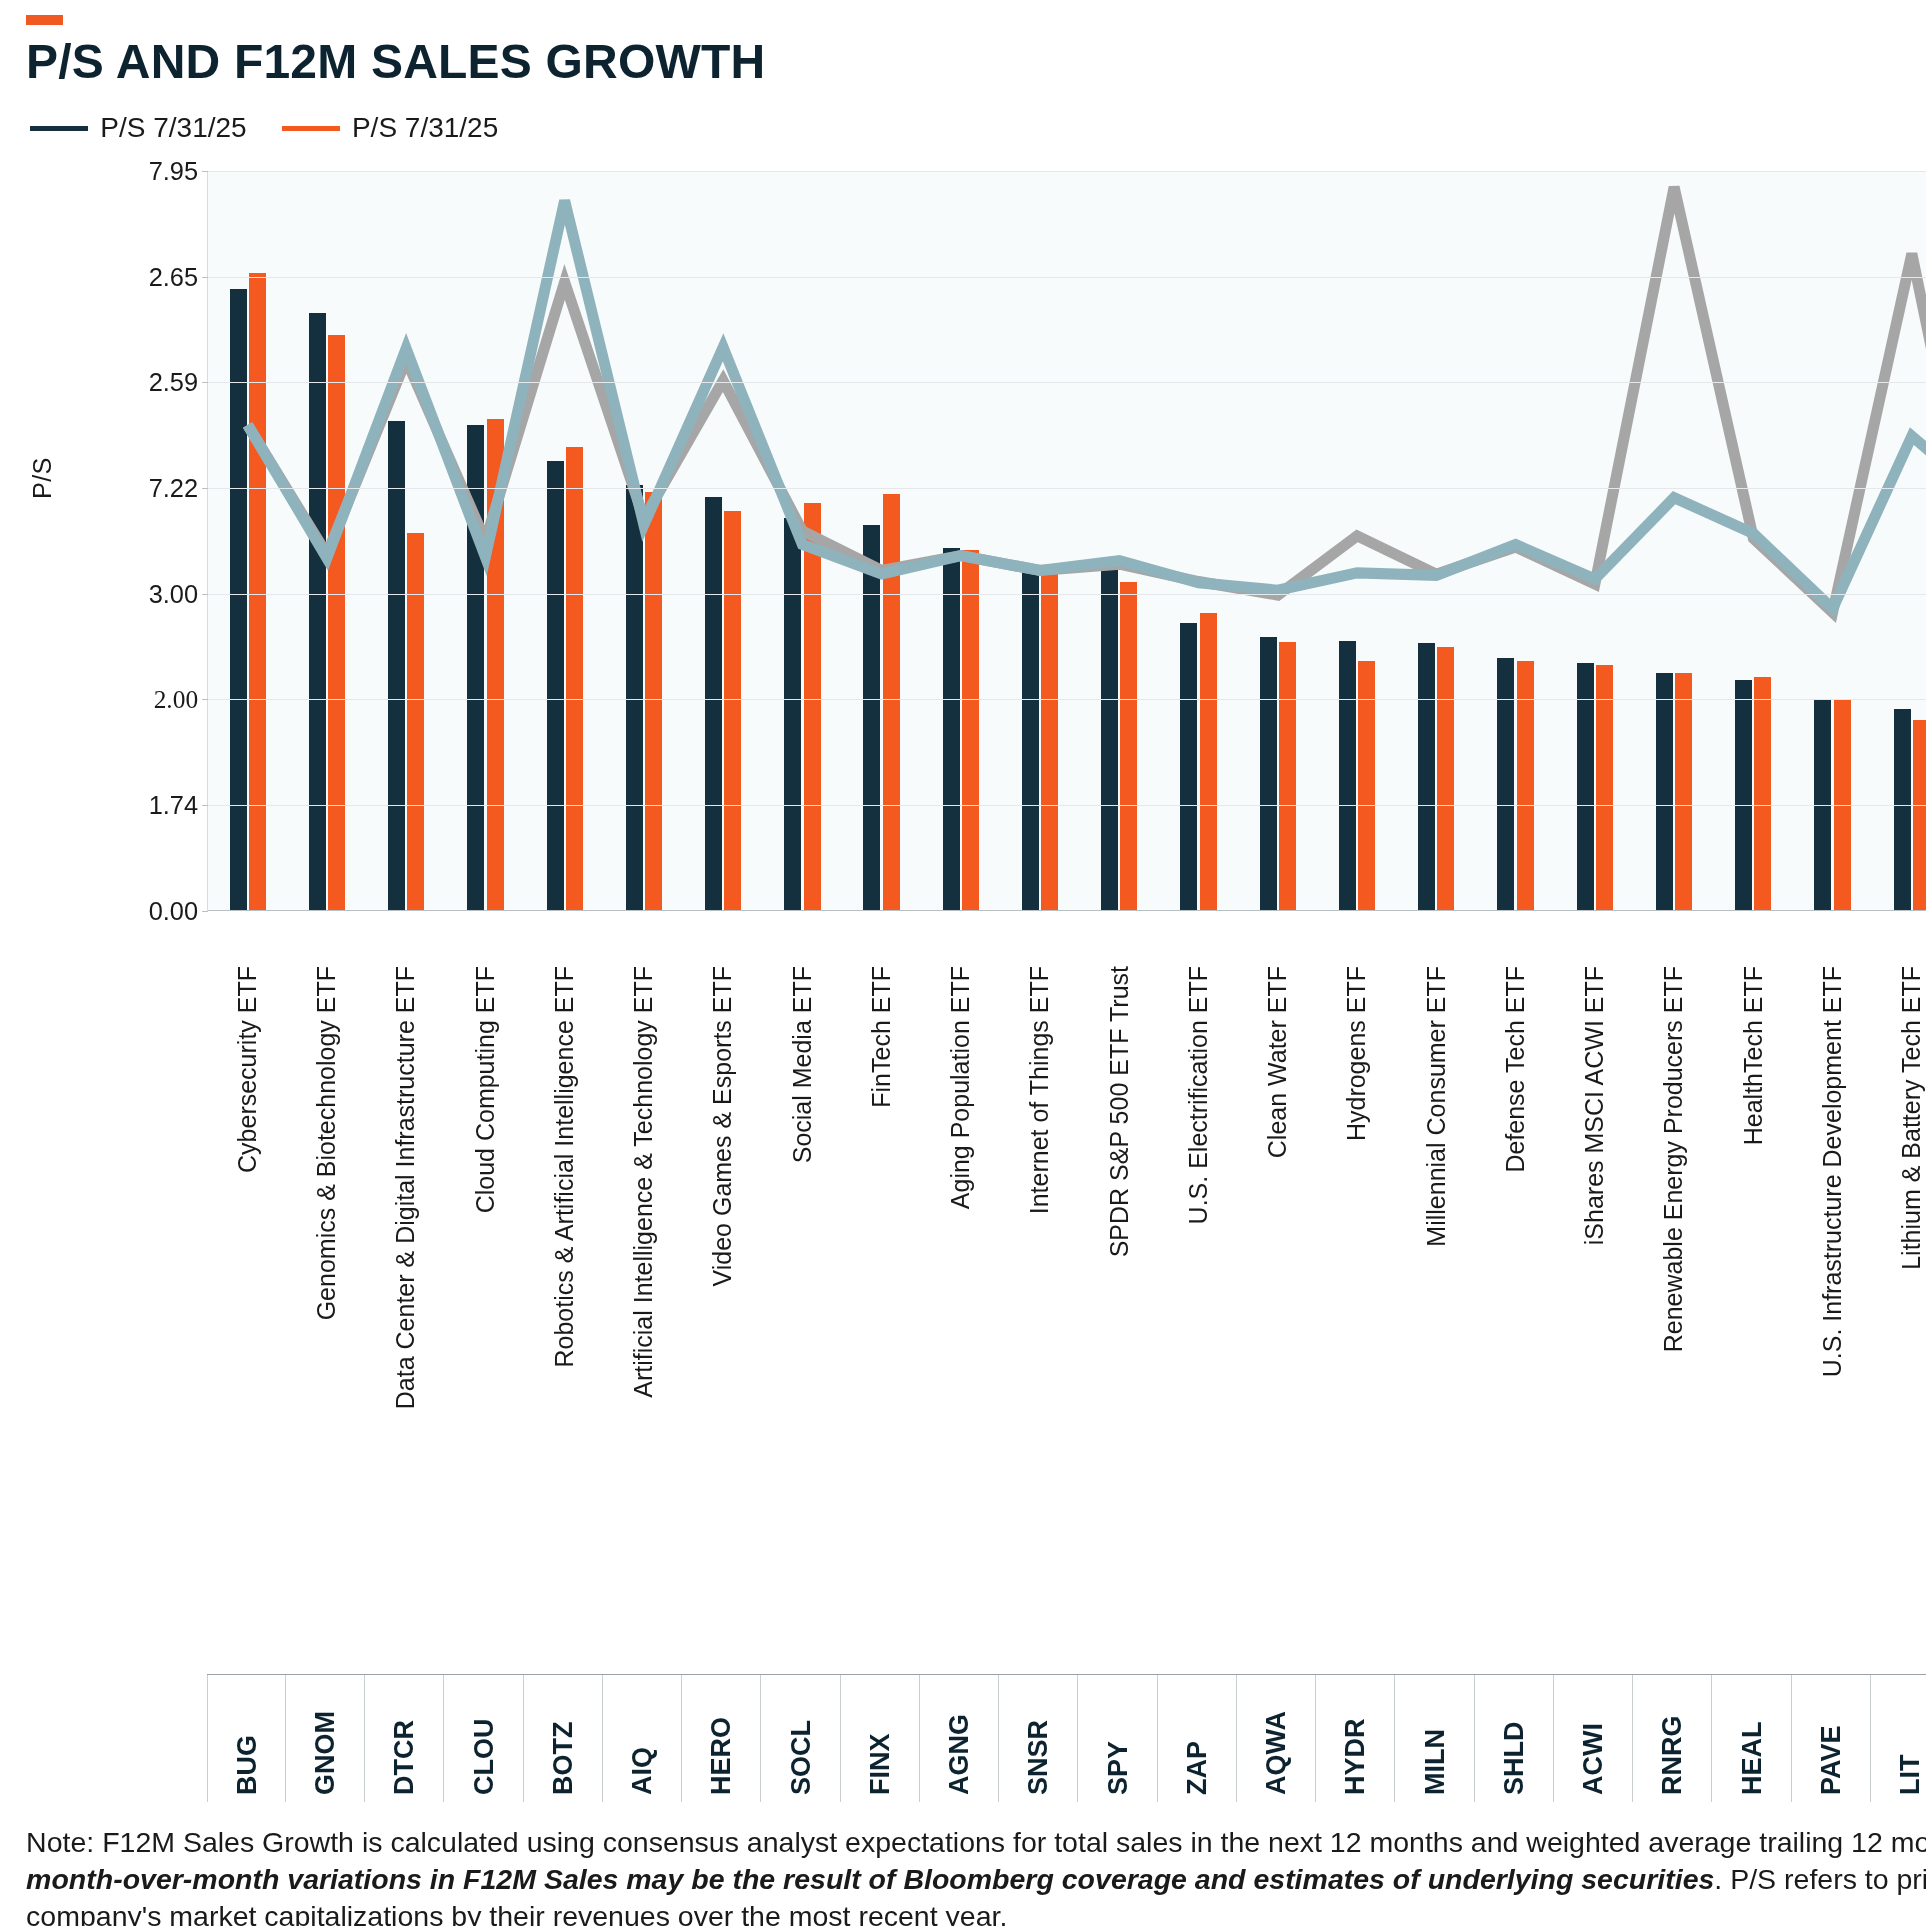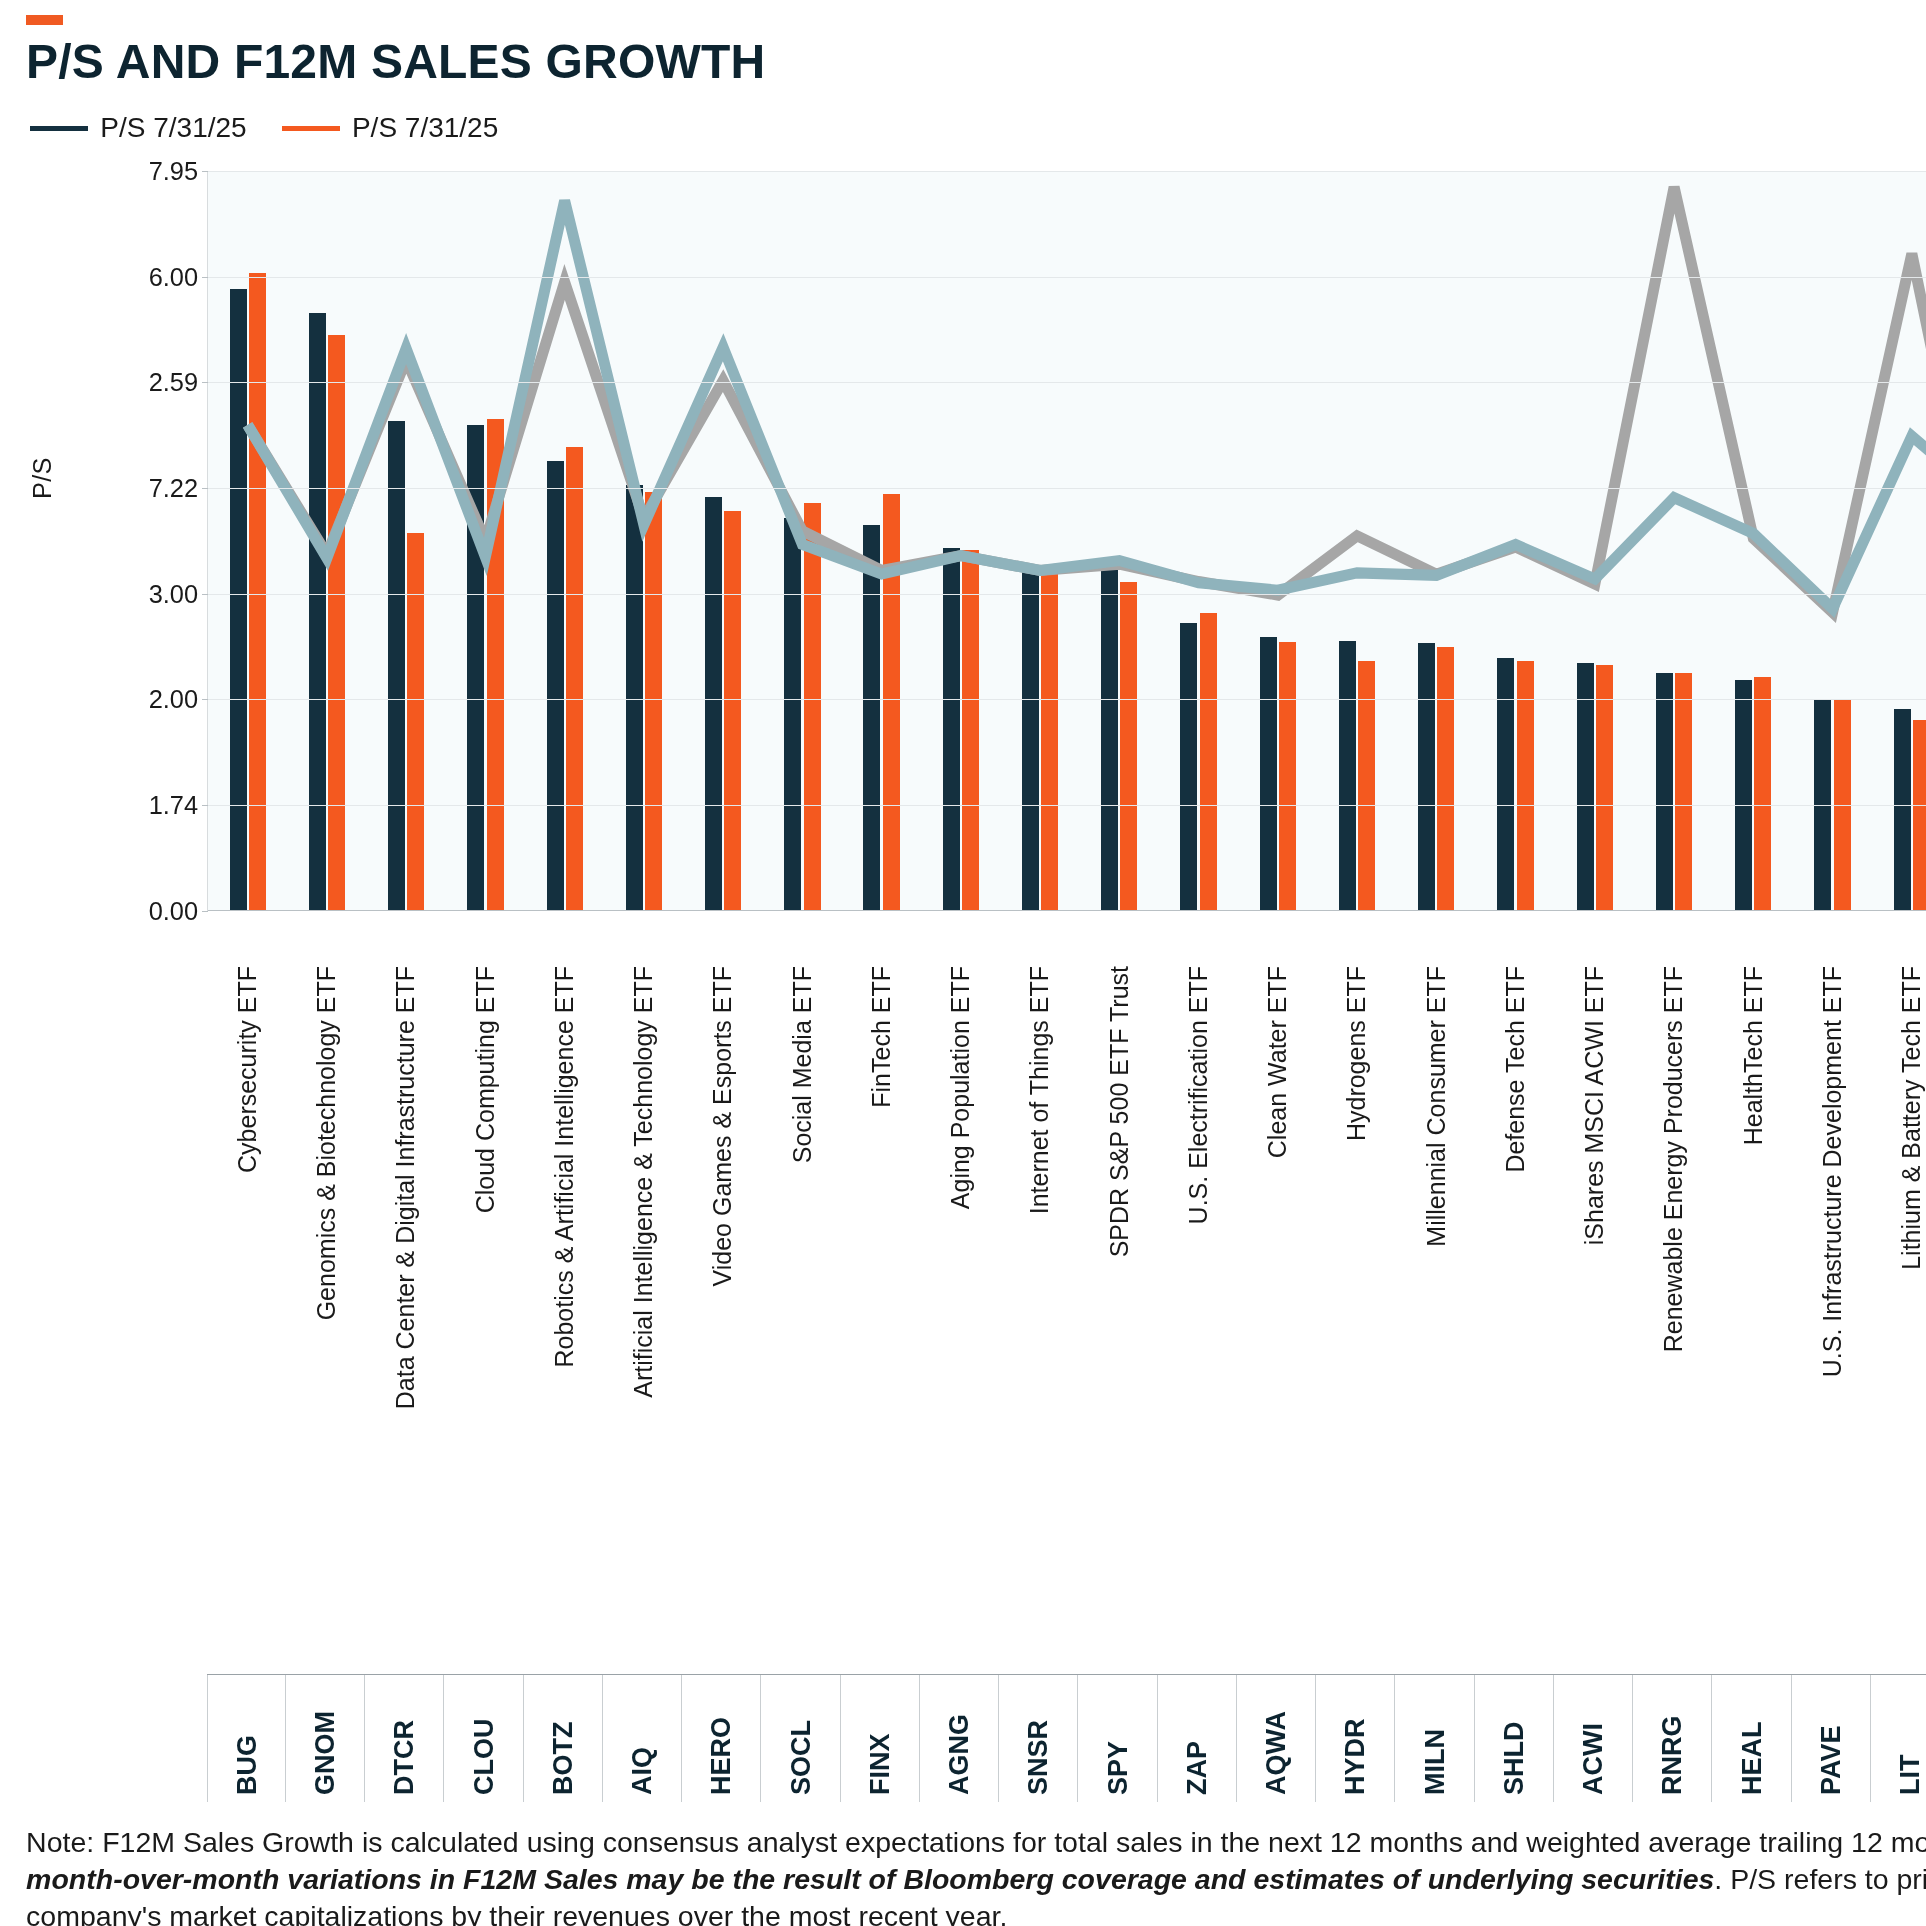--- a/index.html
+++ b/index.html
@@ -263,33 +263,33 @@
       <svg class="lines-layer" id="lines" viewBox="0 0 5760 1920" preserveAspectRatio="none">
           <polyline points="102.85714285714286,659.2 308.57142857142856,995.2 514.2857142857143,489.5999999999999 720,960 925.7142857142858,288 1131.4285714285716,902.4 1337.142857142857,544 1542.857142857143,934.4000000000001 1748.5714285714287,1036.8 1954.2857142857144,998.4 2160,1036.8 2365.714285714286,1020.8 2571.428571428571,1065.6 2777.142857142857,1100.8 2982.8571428571427,947.2000000000002 3188.5714285714284,1046.4 3394.285714285714,976 3600,1072 3805.714285714286,41.59999999999991 4011.4285714285716,953.6 4217.142857142858,1145.6 4422.857142857143,214.4000000000001 4628.571428571429,1209.6 4834.285714285715,927.9999999999999 5040,947.2000000000002 5245.714285714286,1238.4 5451.428571428572,1001.6 5657.142857142858,969.6" fill="none" stroke="#a6a6a6" stroke-width="11" vector-effect="non-scaling-stroke"></polyline>
           <polyline points="102.85714285714286,659.2 308.57142857142856,1004.8 514.2857142857143,460.79999999999995 720,1001.6 925.7142857142858,76.79999999999995 1131.4285714285716,918.3999999999999 1337.142857142857,457.5999999999999 1542.857142857143,969.6 1748.5714285714287,1046.4 1954.2857142857144,998.4 2160,1036.8 2365.714285714286,1011.2 2571.428571428571,1068.8 2777.142857142857,1088 2982.8571428571427,1043.2 3188.5714285714284,1049.6 3394.285714285714,969.6 3600,1059.2 3805.714285714286,848 4011.4285714285716,940.8 4217.142857142858,1136 4422.857142857143,688 4628.571428571429,864 4834.285714285715,905.6 5040,918.3999999999999 5245.714285714286,1267.2 5451.428571428572,985.6 5657.142857142858,915.2" fill="none" stroke="#8fb3bc" stroke-width="11" vector-effect="non-scaling-stroke"></polyline>
         </svg>
     <div class="ytick-left" style="top: 740px;">0.00</div>
         <div class="tickmark-left" style="top: 740px;"></div>
         <div class="gridline" style="top: 634px;"></div>
         <div class="ytick-left" style="top: 634px;">1.74</div>
         <div class="tickmark-left" style="top: 634px;"></div>
         <div class="gridline" style="top: 528px;"></div>
-        <div class="ytick-left" style="top: 528px;">2.00</div>
+        <div class="ytick-left" style="top: 528px; font-family: Liberation Serif, serif;">2.00</div>
         <div class="tickmark-left" style="top: 528px;"></div>
         <div class="gridline" style="top: 423px;"></div>
         <div class="ytick-left" style="top: 423px;">3.00</div>
         <div class="tickmark-left" style="top: 423px;"></div>
         <div class="gridline" style="top: 317px;"></div>
         <div class="ytick-left" style="top: 317px;">7.22</div>
         <div class="tickmark-left" style="top: 317px;"></div>
         <div class="gridline" style="top: 211px;"></div>
         <div class="ytick-left" style="top: 211px;">2.59</div>
         <div class="tickmark-left" style="top: 211px;"></div>
         <div class="gridline" style="top: 106px;"></div>
-        <div class="ytick-left" style="top: 106px;">6.00</div>
+        <div class="ytick-left" style="top: 106px;">2.65</div>
         <div class="tickmark-left" style="top: 106px;"></div>
         <div class="gridline" style="top: 0px;"></div>
         <div class="ytick-left" style="top: 0px;">7.95</div>
         <div class="tickmark-left" style="top: 0px;"></div>
         <div class="baseline"></div>
       </div>
   </div>
 
   <div class="xlabels" id="xlabels">
       <div class="xlabel-cell" style="left: 0px; width: 79px;">

